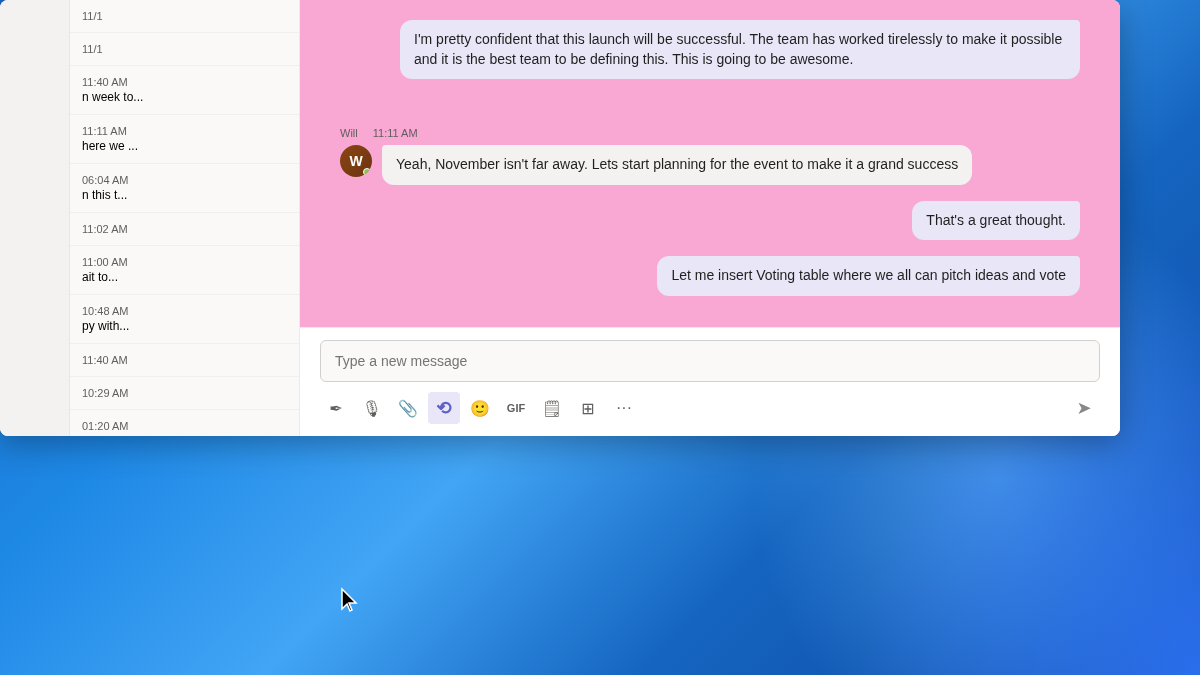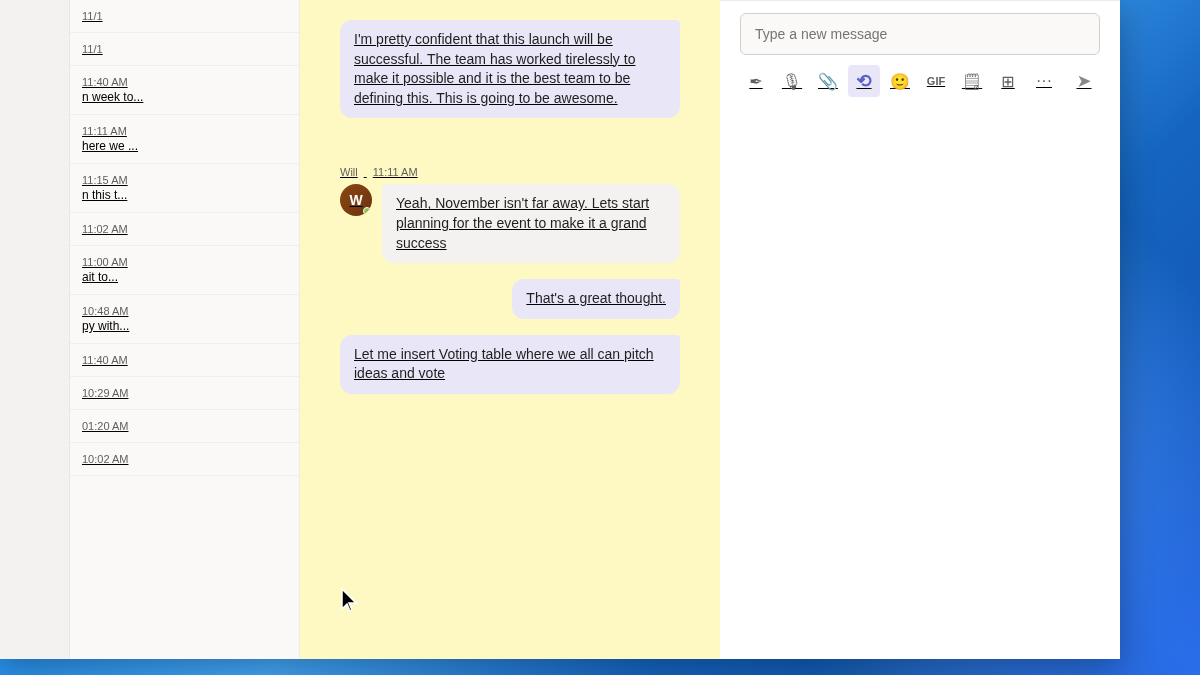--- a/index.html
+++ b/index.html
@@ -41,27 +41,26 @@
       height: 500px;
       background: radial-gradient(ellipse at bottom right, rgba(50,120,255,0.8) 0%, transparent 60%);
     }
 
     
     .teams-window {
       position: absolute;
       top: 0;
       left: 0;
       width: 1120px;
-      height: 659px;
+      height: 436px;
       background: #ffffff;
-      border-radius: 0;
+      border-radius: 8px;
       box-shadow: 0 8px 32px rgba(0,0,0,0.3);
       display: flex;
       overflow: hidden;
-      text-decoration: underline;
     }
 
     
     .sidebar {
       width: 70px;
       background: #f3f2f1;
       border-right: 1px solid #e8e7e6;
       display: flex;
       flex-direction: column;
       padding: 8px 0;
@@ -97,22 +96,22 @@
       color: #000000;
       white-space: nowrap;
       overflow: hidden;
       text-overflow: ellipsis;
     }
 
     
     .chat-area {
       flex: 1;
       display: flex;
-      flex-direction: row;
-      background: #fef9c3;
+      flex-direction: column;
+      background: #f9a8d4;
     }
 
     .messages-container {
       flex: 1;
       overflow-y: auto;
       padding: 20px 40px;
       display: flex;
       flex-direction: column;
       gap: 16px;
     }
@@ -302,21 +301,21 @@
     </div>
       <div class="conv-item">
       <span class="conv-time">11:40 AM</span>
       <span class="conv-preview">n week to...</span>
     </div>
       <div class="conv-item">
       <span class="conv-time">11:11 AM</span>
       <span class="conv-preview">here we ...</span>
     </div>
       <div class="conv-item">
-      <span class="conv-time">11:15 AM</span>
+      <span class="conv-time">06:04 AM</span>
       <span class="conv-preview">n this t...</span>
     </div>
       <div class="conv-item">
       <span class="conv-time">11:02 AM</span>
 
     </div>
       <div class="conv-item">
       <span class="conv-time">11:00 AM</span>
       <span class="conv-preview">ait to...</span>
     </div>

